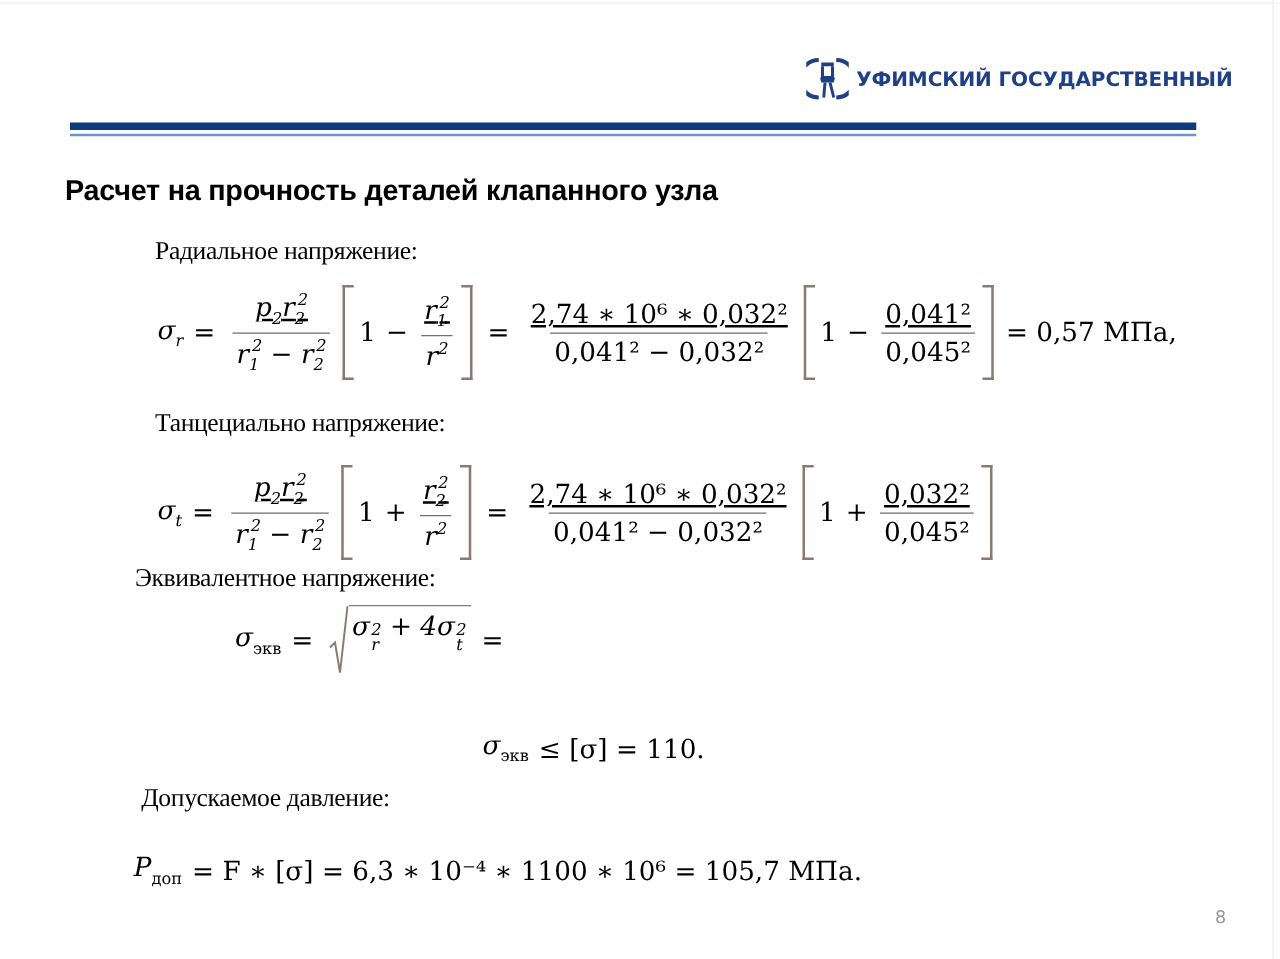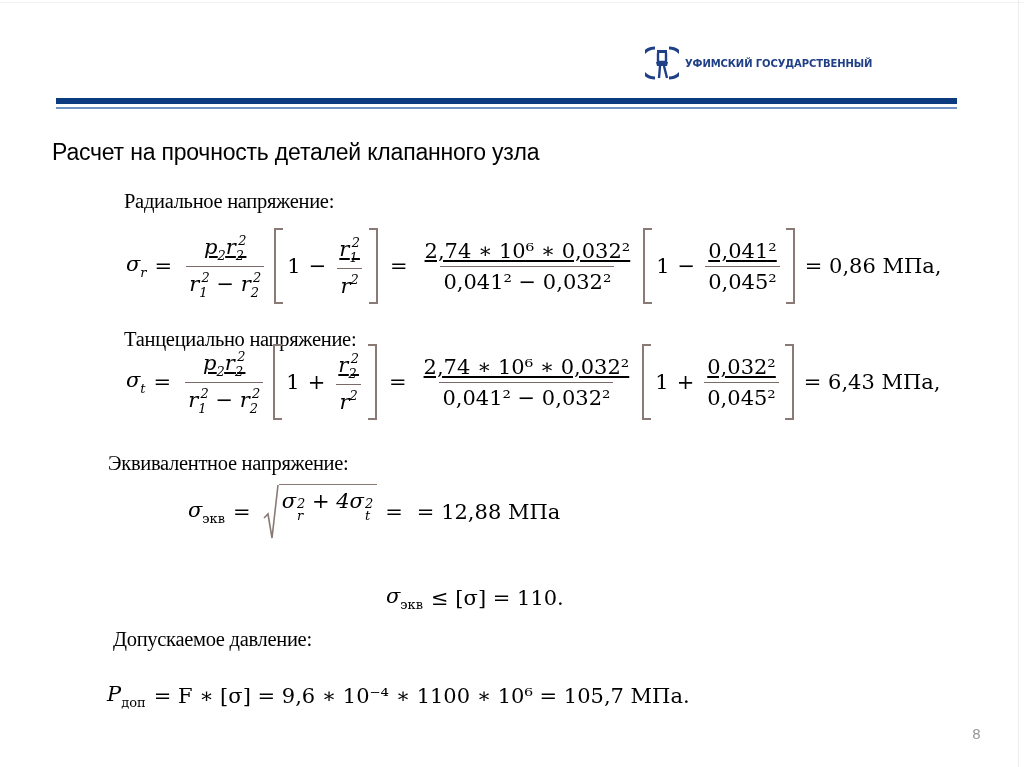--- a/index.html
+++ b/index.html
@@ -7,25 +7,25 @@
       width: 1024px; height: 767px; overflow: hidden; position: relative;
       background: #ffffff; color: #000;
       font-family: "DejaVu Serif", serif;
     }
     .edge { position: absolute; right: 5px; top: 0; bottom: 0; width: 1px; background: #ececec; }
     .top-edge { position: absolute; left: 0; right: 0; top: 2px; height: 1px; background: #f2f2f2; }
 
     
     .logo { position: absolute; left: 645px; top: 44px; display: flex; align-items: center; }
     .logo-mark { width: 34px; height: 38px; }
-    .logo-text { margin-left: 6px; font-family: "DejaVu Sans", sans-serif; font-weight: bold; color: #1f3f86; font-size: 10px; line-height: 17px; letter-spacing: -0.1px; }
+    .logo-text { margin-left: 6px; font-family: "DejaVu Sans", sans-serif; font-weight: bold; color: #1f3f86; font-size: 16px; line-height: 17px; letter-spacing: -0.1px; }
     .rule-thick { position: absolute; left: 56px; top: 98px; width: 901px; height: 6px; background: #0b3a7e; }
     .rule-thin { position: absolute; left: 56px; top: 107px; width: 901px; height: 2px; background: #6f93c4; }
 
-    .title { position: absolute; left: 52px; top: 139px; font-family: "Liberation Sans", sans-serif; font-weight: normal; font-size: 23px; letter-spacing: -0.2px; }
+    .title { position: absolute; left: 52px; top: 139px; font-family: "Liberation Sans", sans-serif; font-weight: bold; font-size: 23px; letter-spacing: -0.2px; }
     .label { position: absolute; font-family: "Liberation Serif", serif; font-size: 20.5px; letter-spacing: -0.3px; }
 
     .eq { position: absolute; display: flex; align-items: center; font-family: "DejaVu Serif", serif; font-size: 21px; white-space: nowrap; justify-content: flex-end; }
     .it { font-style: italic; }
     .sub { font-size: 13px; vertical-align: -6px; }
     .sup { font-size: 13px; vertical-align: 9px; }
     .ss { display: inline-flex; flex-direction: column; line-height: 12px; font-size: 13px; margin-left: 1px; }
     .frac { display: inline-flex; flex-direction: column; align-items: center; margin: 0 6px; }
     .frac .num { padding: 0 3px 3px; text-decoration: underline; }
     .frac .den { padding: 3px 3px 0; border-top: 1.5px solid #7b6b68; }
@@ -84,25 +84,25 @@
     <span class="den">0,041² − 0,032²</span>
   </span>
   <span class="br l"></span>
   <span>1</span>
     <span class="op">−</span>
   <span class="frac" style="margin:0 2px">
     <span class="num">0,041²</span>
     <span class="den">0,045²</span>
   </span>
   <span class="br r"></span>
-  <span style="margin-left:6px">= 0,86 МПа,</span>
+  <span style="margin-left:6px">= 0,57 МПа,</span>
 </div>
 
 <div class="label" style="left:124px; top:328px;">Танцециально напряжение:</div>
-<div class="eq" style="left:126px; top:344px; height:76px;">
+<div class="eq" style="left:126px; top:372px; height:76px;">
   <span class="it"><span>σ</span><span class="sub">t</span></span>
   <span class="op">=</span>
   <span class="frac">
     <span class="num it">p<span class="sub">2</span>r<span class="sub">2</span><span class="sup" style="margin-left:-6px">2</span></span>
     <span class="den it">r<span class="sub">1</span><span class="sup" style="margin-left:-6px">2</span> − r<span class="sub">2</span><span class="sup" style="margin-left:-6px">2</span></span>
   </span>
   <span class="br l"></span>
   <span>1</span>
     <span class="op">+</span>
   <span class="frac" style="margin:0 2px">
@@ -116,47 +116,45 @@
     <span class="den">0,041² − 0,032²</span>
   </span>
   <span class="br l"></span>
   <span>1</span>
     <span class="op">+</span>
   <span class="frac" style="margin:0 2px">
     <span class="num">0,032²</span>
     <span class="den">0,045²</span>
   </span>
   <span class="br r"></span>
-  <span style="margin-left:6px">= 6,43 МПа,</span>
 </div>
 
 <div class="label" style="left:108px; top:452px;">Эквивалентное напряжение:</div>
 <div class="eq" style="left:188px; top:484px; height:56px;">
   <span class="it"><span>σ</span><span class="sub" style="font-style:normal">экв</span></span>
   <span class="op">=</span>
   <span class="sqrt">
     <svg class="rad" viewBox="0 0 16 56" preserveAspectRatio="none">
         <path d="M1 34 L5 30 L9 54 L15 1" fill="none" stroke="#8a7a76" stroke-width="1.6"></path>
       </svg>
     <span class="body it">σ<span class="ss">
           <span>2</span>
           <span>r</span>
         </span> + 4σ<span class="ss">
           <span>2</span>
           <span>t</span>
         </span></span>
   </span>
   <span class="op">=</span>
-  <span style="margin-left:6px">= 12,88 МПа</span>
 </div>
 
 <div class="eq" style="left:386px; top:584px;">
   <span class="it"><span>σ</span><span class="sub" style="font-style:normal">экв</span></span>
   <span style="margin-left:8px">≤ [σ] = 110.</span>
 </div>
 
 <div class="label" style="left:113px; top:628px;">Допускаемое давление:</div>
 <div class="eq" style="left:107px; top:682px;">
   <span class="it"><span>P</span><span class="sub" style="font-style:normal">доп</span></span>
-  <span style="margin-left:8px">= F ∗ [σ] = 9,6 ∗ 10⁻⁴ ∗ 1100 ∗ 10⁶ = 105,7 МПа.</span>
+  <span style="margin-left:8px">= F ∗ [σ] = 6,3 ∗ 10⁻⁴ ∗ 1100 ∗ 10⁶ = 105,7 МПа.</span>
 </div>
 
 <div class="page-num">8</div>
 
 </body></html>

